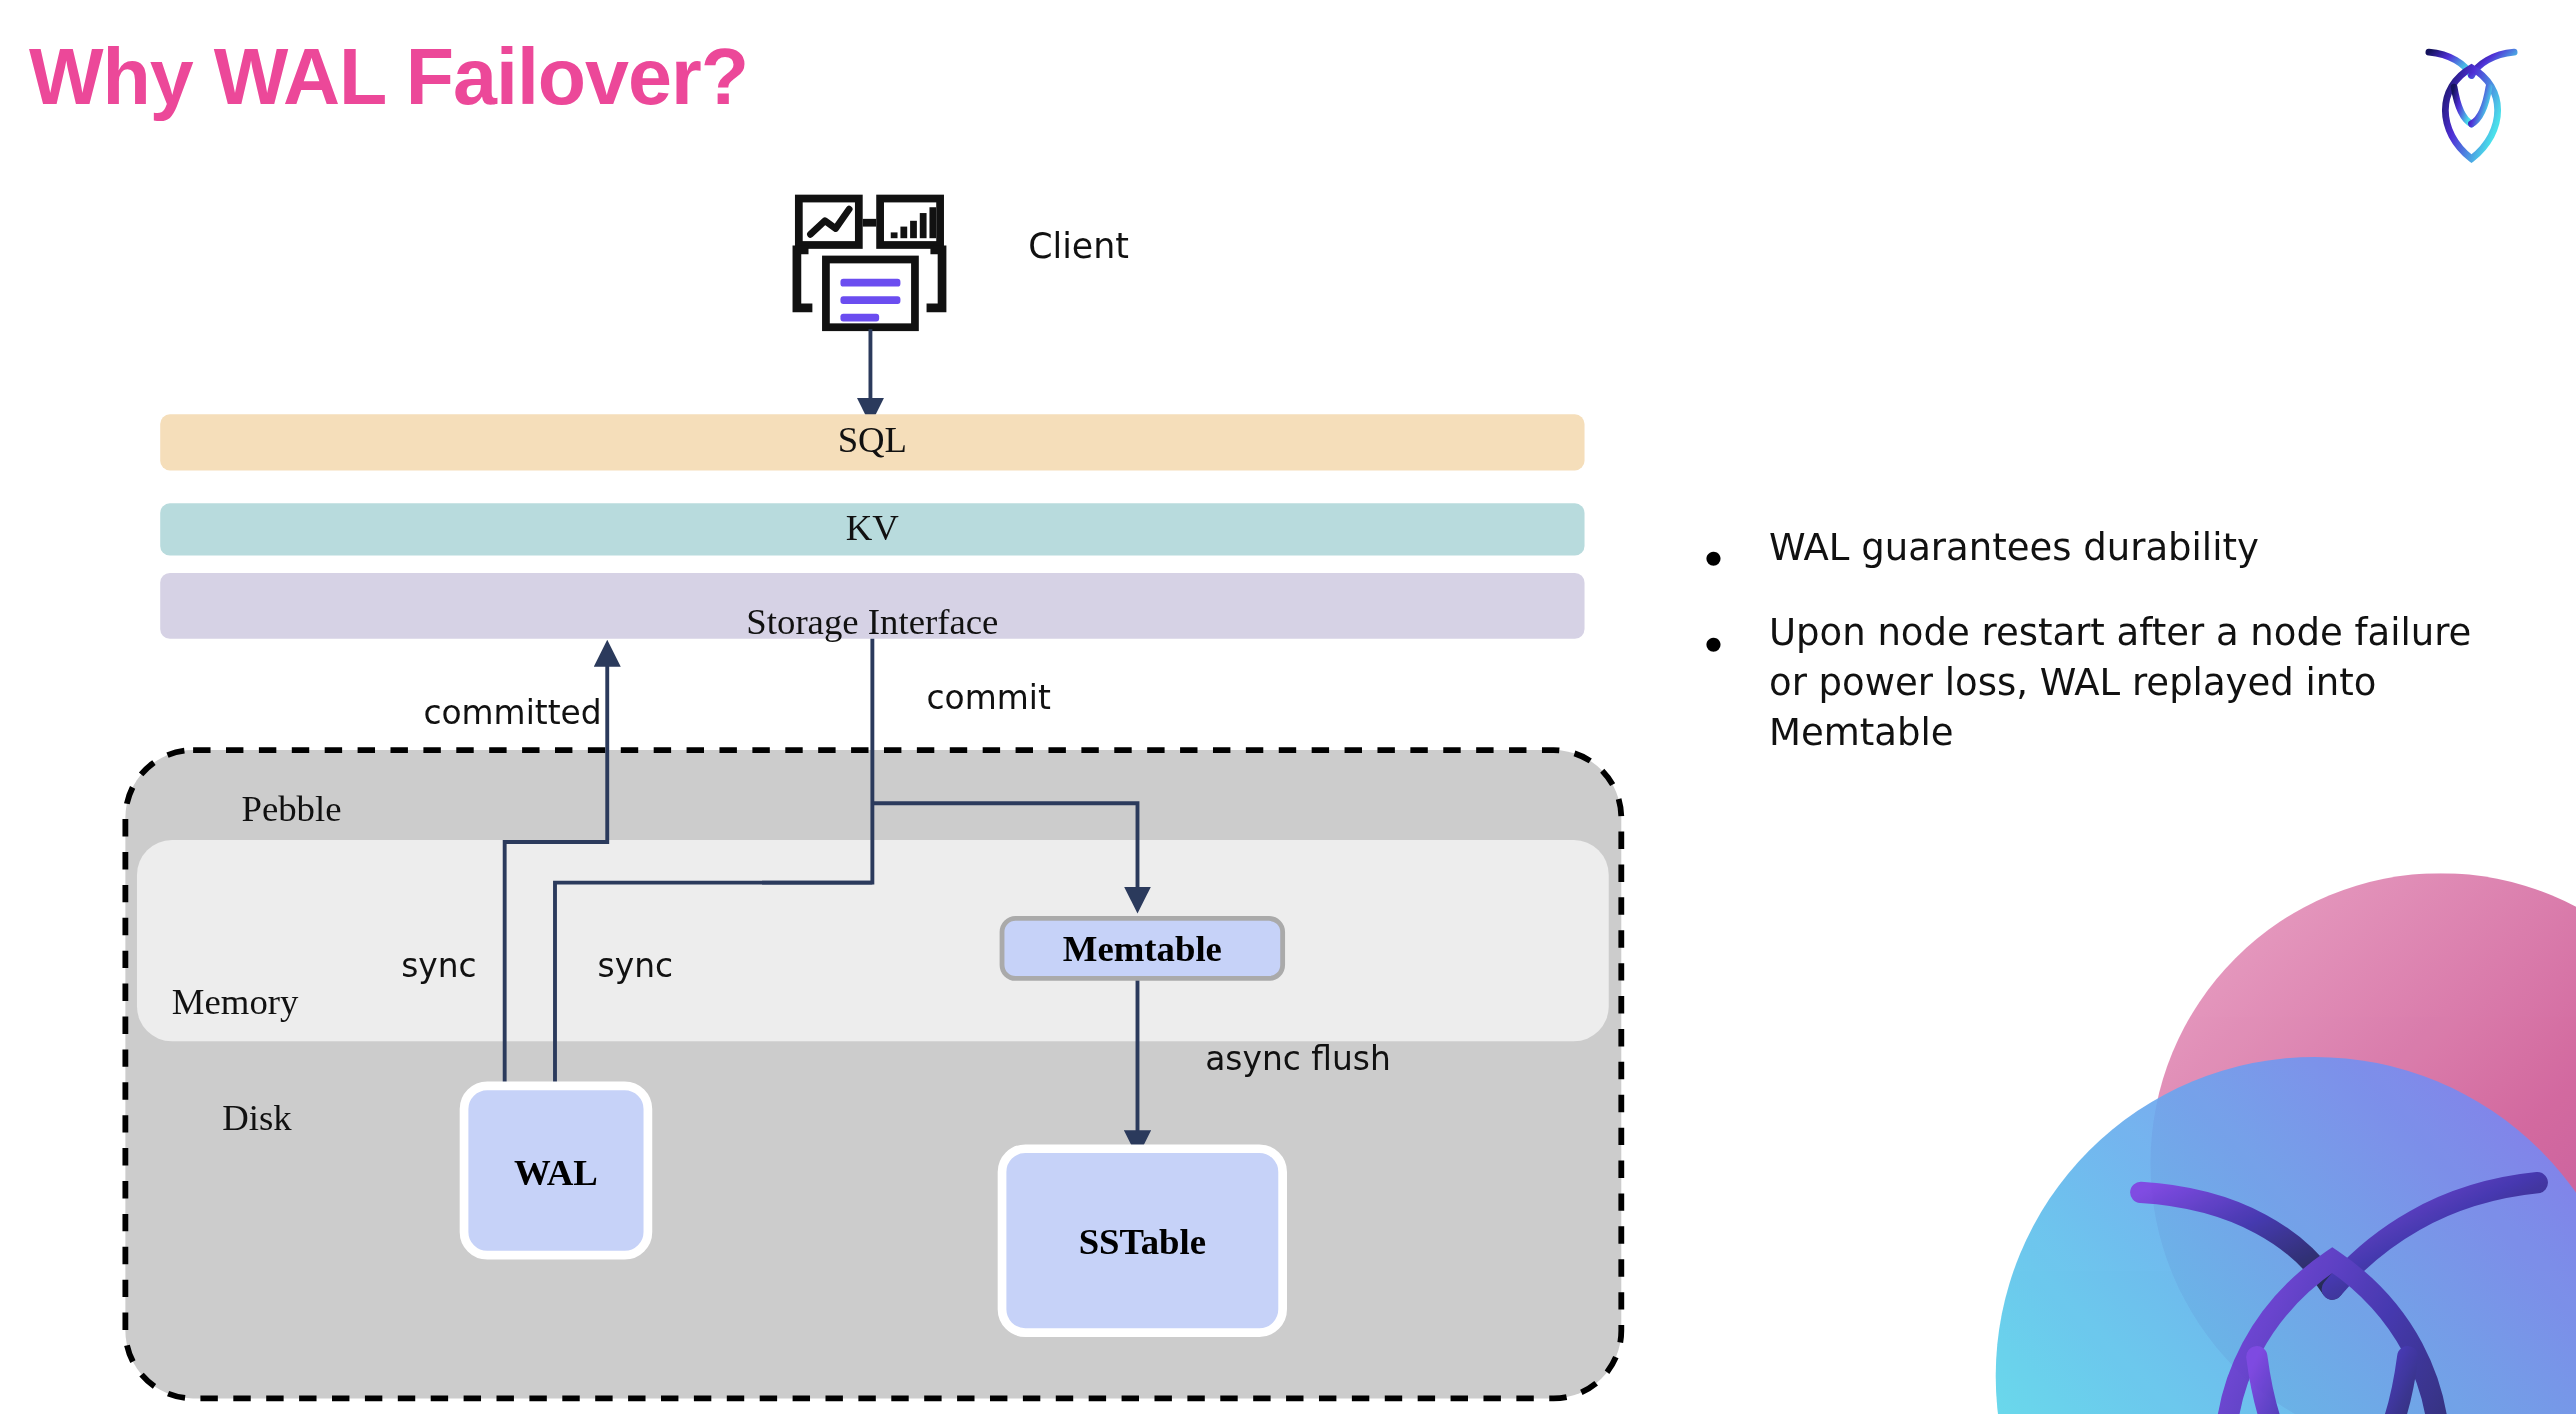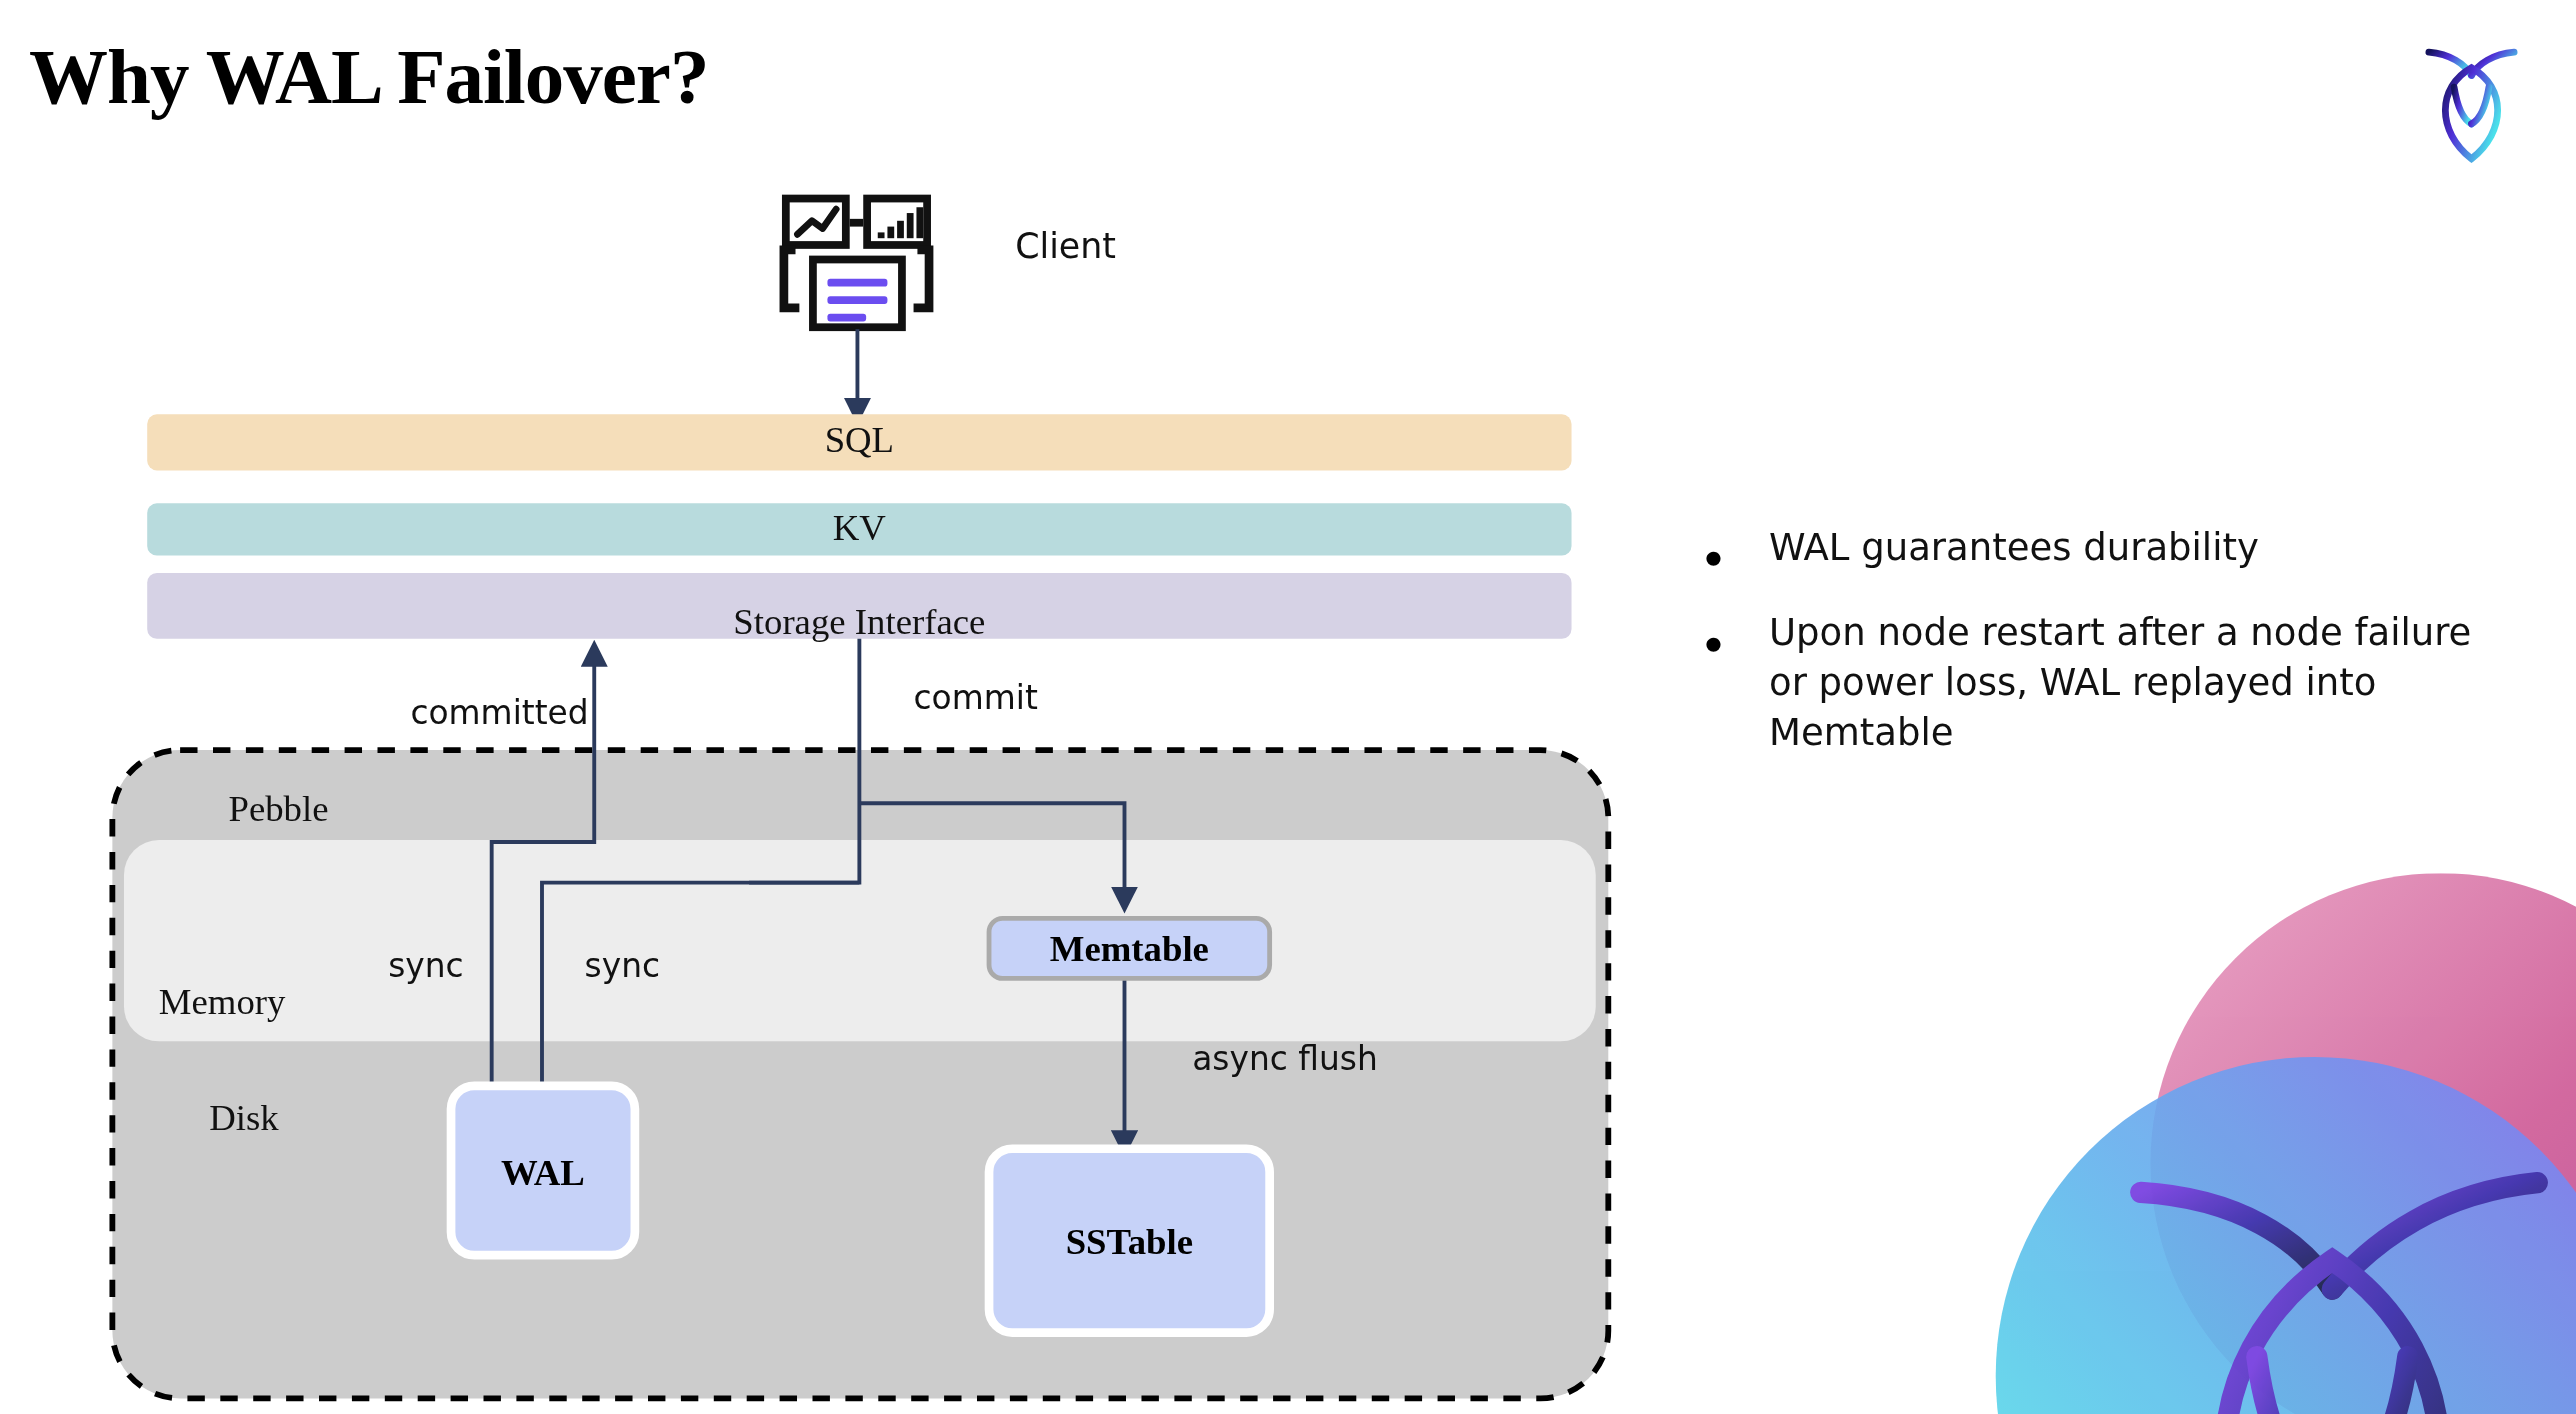--- a/index.html
+++ b/index.html
@@ -13,26 +13,26 @@
     position: relative;
     overflow: hidden;
     font-family: "Liberation Sans", sans-serif;
   }
 
   
   #slide-title {
     position: absolute;
     left: 29px;
     top: 37px;
-    font-family: Liberation Serif, serif;
+    font-family: Liberation Sans, sans-serif;
     font-weight: bold;
     font-size: 79px;
     line-height: 1.0;
     letter-spacing: -1px;
-    color: #000000;
+    color: #ec4899;
     white-space: nowrap;
   }
 
   
   #brand-logo {
     position: absolute;
     right: 27px;
     top: 27px;
     width: 155px;
     height: 155px;
@@ -44,21 +44,21 @@
     right: 0;
     bottom: 0;
     width: 677px;
     height: 542px;
     pointer-events: none;
   }
 
   
   #architecture-diagram {
     position: absolute;
-    left: 4px;
+    left: 17px;
     top: 0;
     width: 1703px;
     height: 1105px;
   }
 
   
   #bullet-list {
     position: absolute;
     left: 1703px;
     top: 523px;

